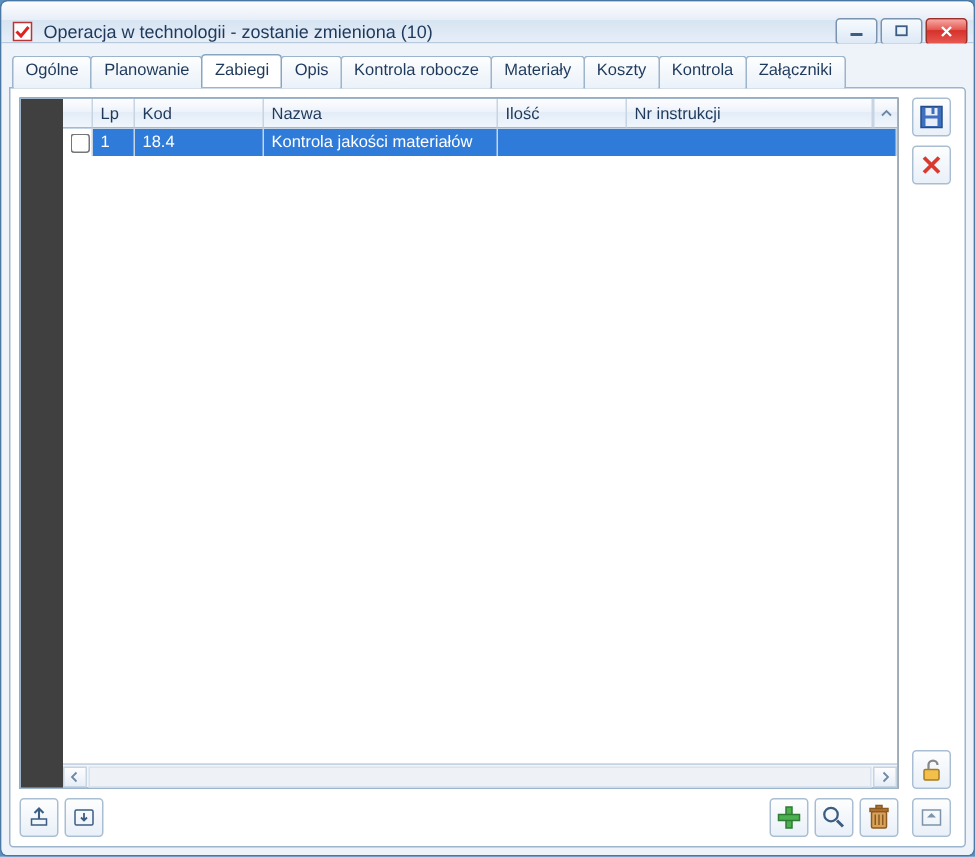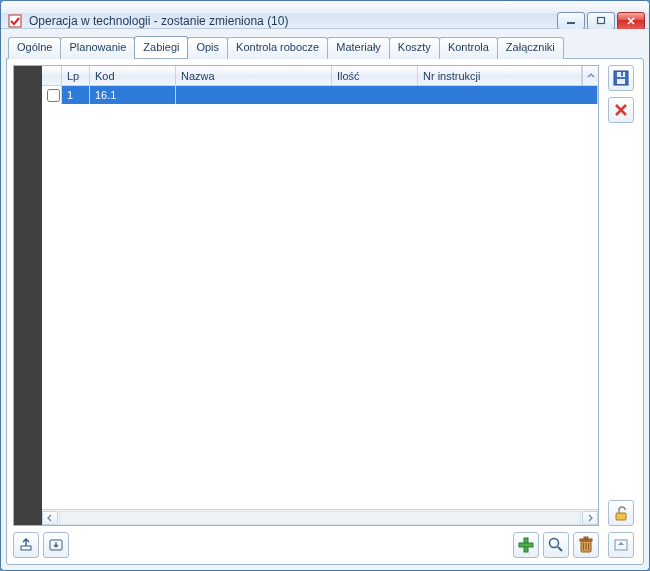--- a/index.html
+++ b/index.html
@@ -131,21 +131,22 @@
                   <path d="M1 5l3-3 3 3" stroke="currentColor" fill="none" stroke-width="1.2"></path>
                 </svg>
             </div>
           </div>
           <div class="grid-body">
             <div class="grid-row selected">
               <div class="cell col-check">
                 <input type="checkbox" style="">
               </div>
               <div class="cell col-lp">1</div>
-              <div class="cell col-kod">16.1</div>
+              <div class="cell col-kod">18.4</div>
+              <div class="cell col-nazwa">Kontrola jakości materiałów</div>
               <div class="cell col-instr"></div>
             </div>
           </div>
           <div class="hscroll">
             <div class="harrow">
               <svg width="6" height="8">
                   <path d="M4 1L1 4l3 3" stroke="currentColor" fill="none" stroke-width="1.2"></path>
                 </svg>
             </div>
             <div class="htrack"></div>

